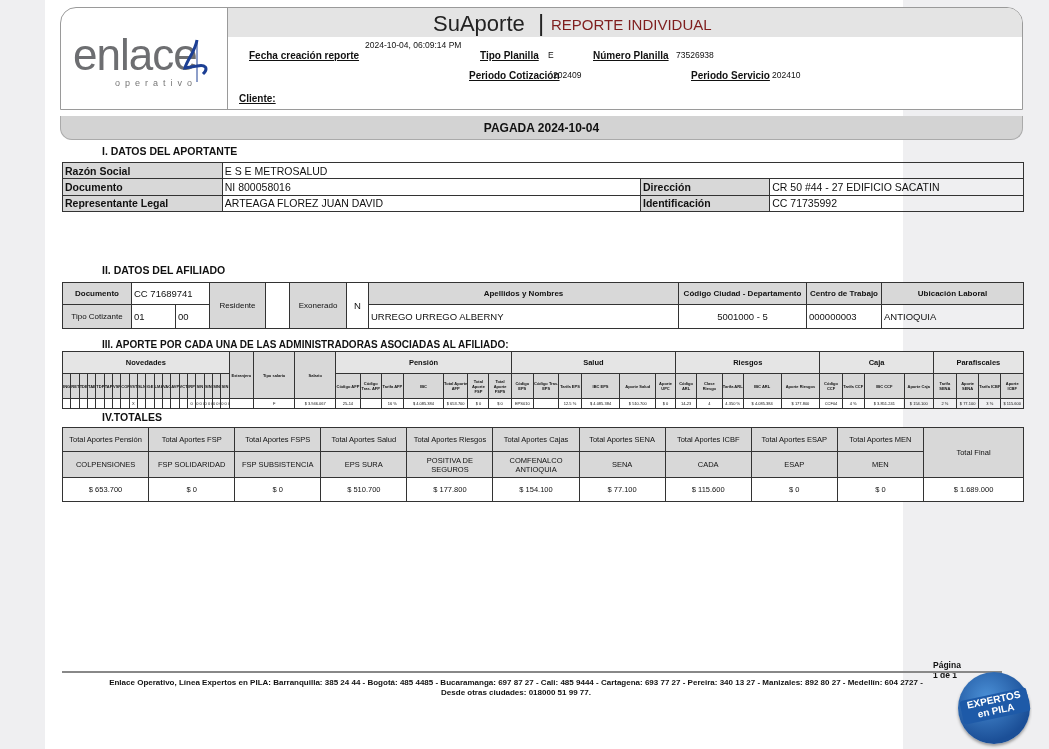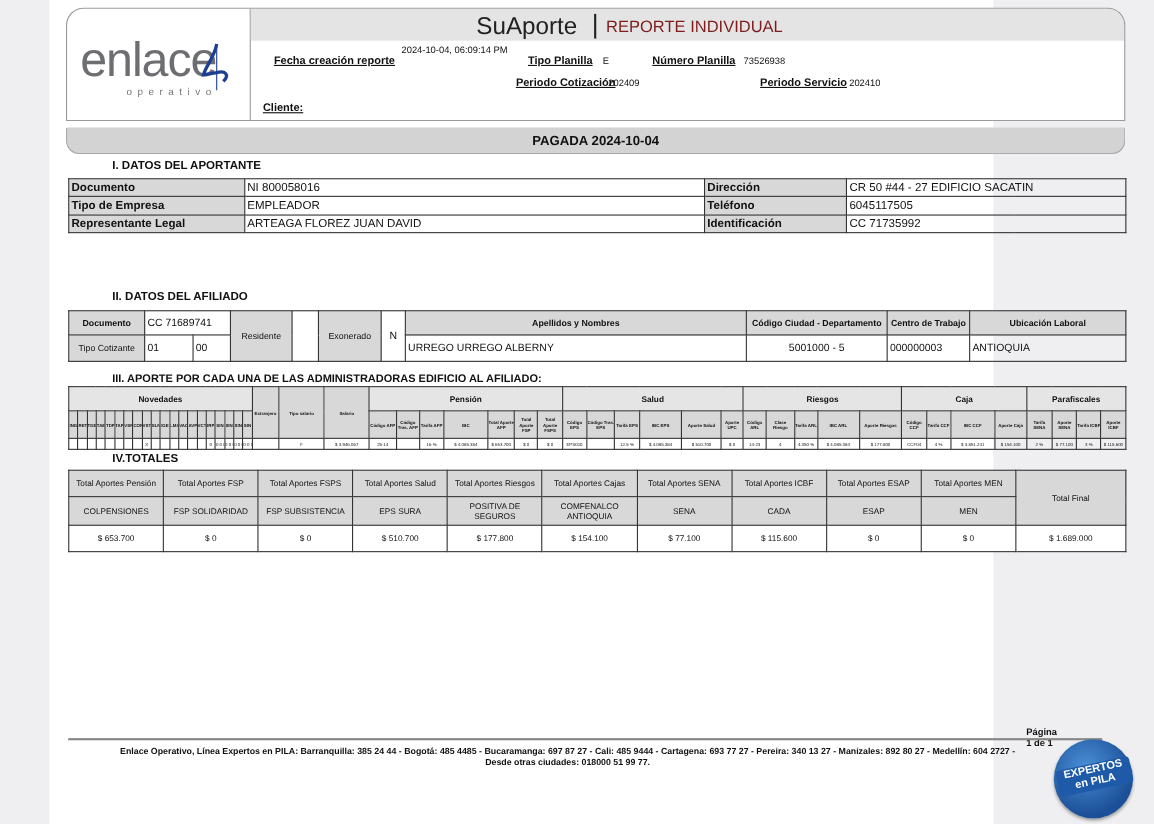--- a/index.html
+++ b/index.html
@@ -85,31 +85,29 @@
   <table class="t1">
     <colgroup>
         <col style="width:136px">
         <col style="width:356px">
         <col style="width:110px">
         <col style="width:130px">
         <col style="width:86px">
         <col>
       </colgroup>
     <tbody>
+        <tr>
+      <td class="l">Razón Social</td>
+      <td colspan="5">E S E  METROSALUD</td>
+    </tr>
     <tr>
       <td class="l">Documento</td>
       <td>NI 800058016</td>
       <td class="l">Dirección</td>
       <td colspan="3">CR 50 #44 - 27 EDIFICIO SACATIN</td>
-    </tr>
-    <tr>
-      <td class="l">Tipo de Empresa</td>
-      <td>EMPLEADOR</td>
-      <td class="l">Teléfono</td>
-      <td colspan="3">6045117505</td>
     </tr>
     <tr>
       <td class="l">Representante Legal</td>
       <td>ARTEAGA FLOREZ JUAN DAVID</td>
       <td class="l">Identificación</td>
       <td colspan="3">CC 71735992</td>
     </tr>
   </tbody>
     </table>
 
@@ -146,21 +144,21 @@
       <td>01</td>
       <td>00</td>
       <td>URREGO URREGO ALBERNY</td>
       <td class="c">5001000 - 5</td>
       <td>000000003</td>
       <td>ANTIOQUIA</td>
     </tr>
   </tbody>
     </table>
 
-  <div class="sec" style="top:339px;font-size:10px">III. APORTE POR CADA UNA DE LAS ADMINISTRADORAS EDIFICIO AL AFILIADO:</div>
+  <div class="sec" style="top:339px;font-size:10px">III. APORTE POR CADA UNA DE LAS ADMINISTRADORAS ASOCIADAS AL AFILIADO:</div>
   <table class="t3">
     <colgroup id="t3cols">
         <col style="width: 7.5px;">
         <col style="width: 7.5px;">
         <col style="width: 7.5px;">
         <col style="width: 7.5px;">
         <col style="width: 7.5px;">
         <col style="width: 7.5px;">
         <col style="width: 7.5px;">
         <col style="width: 7.5px;">

